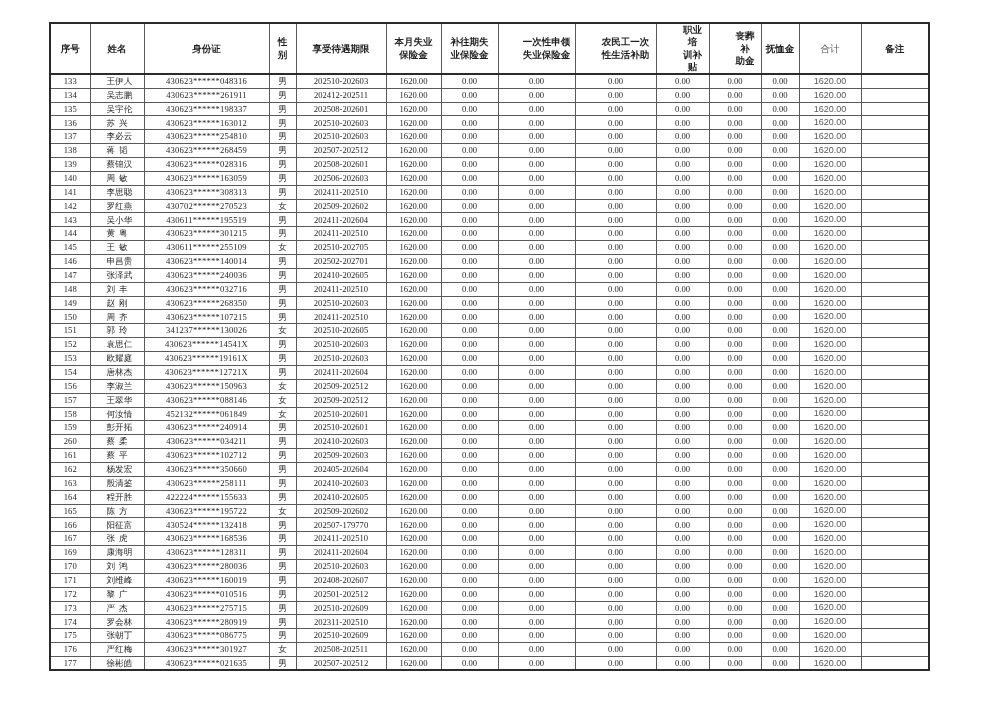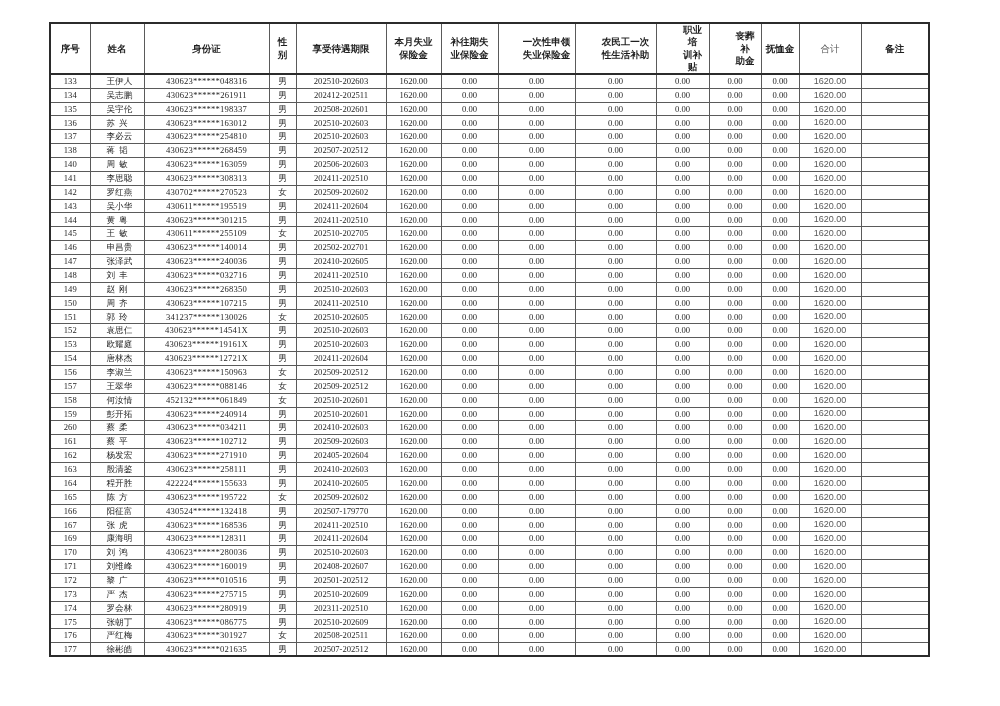--- a/index.html
+++ b/index.html
@@ -217,20 +217,36 @@
           <td class="col-6">0.00</td>
           <td class="col-7">0.00</td>
           <td class="col-8">0.00</td>
           <td class="col-9">0.00</td>
           <td class="col-10">0.00</td>
           <td class="col-11">0.00</td>
           <td class="col-12">1620.00</td>
           <td class="col-13"></td>
         </tr>
         <tr>
+          <td class="col-0">139</td>
+          <td class="col-1">蔡锦汉</td>
+          <td class="col-2">430623******028316</td>
+          <td class="col-3">男</td>
+          <td class="col-4">202508-202601</td>
+          <td class="col-5">1620.00</td>
+          <td class="col-6">0.00</td>
+          <td class="col-7">0.00</td>
+          <td class="col-8">0.00</td>
+          <td class="col-9">0.00</td>
+          <td class="col-10">0.00</td>
+          <td class="col-11">0.00</td>
+          <td class="col-12">1620.00</td>
+          <td class="col-13"></td>
+        </tr>
+        <tr>
           <td class="col-0">140</td>
           <td class="col-1">周敏</td>
           <td class="col-2">430623******163059</td>
           <td class="col-3">男</td>
           <td class="col-4">202506-202603</td>
           <td class="col-5">1620.00</td>
           <td class="col-6">0.00</td>
           <td class="col-7">0.00</td>
           <td class="col-8">0.00</td>
           <td class="col-9">0.00</td>
@@ -555,21 +571,21 @@
           <td class="col-8">0.00</td>
           <td class="col-9">0.00</td>
           <td class="col-10">0.00</td>
           <td class="col-11">0.00</td>
           <td class="col-12">1620.00</td>
           <td class="col-13"></td>
         </tr>
         <tr>
           <td class="col-0">162</td>
           <td class="col-1">杨发宏</td>
-          <td class="col-2">430623******271910</td>
+          <td class="col-2">430623******350660</td>
           <td class="col-3">男</td>
           <td class="col-4">202405-202604</td>
           <td class="col-5">1620.00</td>
           <td class="col-6">0.00</td>
           <td class="col-7">0.00</td>
           <td class="col-8">0.00</td>
           <td class="col-9">0.00</td>
           <td class="col-10">0.00</td>
           <td class="col-11">0.00</td>
           <td class="col-12">1620.00</td>

